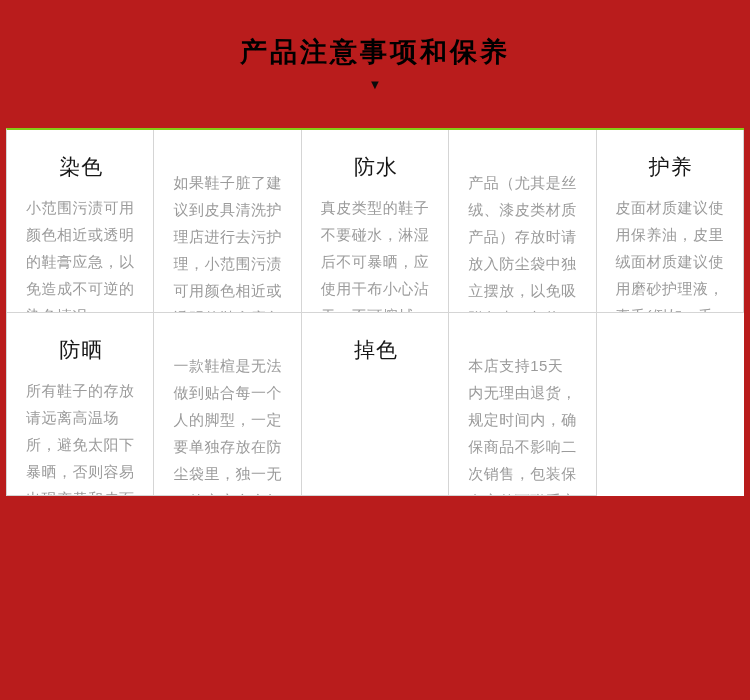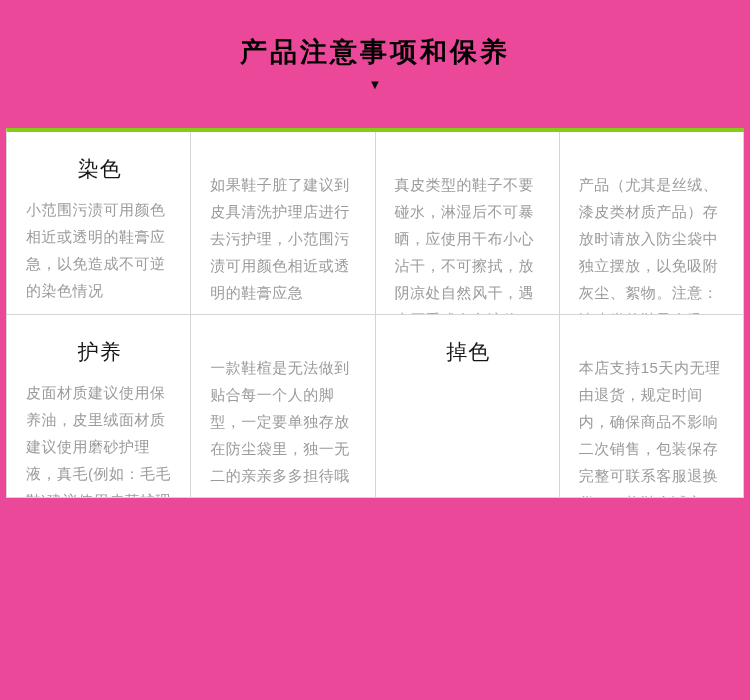--- a/index.html
+++ b/index.html
@@ -4,21 +4,21 @@
 <style>
   html, body {
     margin: 0;
     padding: 0;
     background: #ffffff;
     font-family: "Liberation Sans", "DejaVu Sans", sans-serif;
   }
   .page {
     width: 750px;
     height: 700px;
-    background: #ec4899;
+    background: #b91c1c;
     overflow: hidden;
     box-sizing: border-box;
   }
   .header {
     height: 128px;
     box-sizing: border-box;
     text-align: center;
     padding-top: 37px;
   }
   .page-title {
@@ -32,22 +32,22 @@
   .triangle-icon {
     margin-top: 11px;
     font-size: 13px;
     line-height: 1;
     color: #0a0a0a;
     user-select: none;
   }
   .grid {
     margin: 0 6px;
     display: grid;
-    grid-template-columns: repeat(4, 1fr);
-    border-top: 4px solid #84cc16;
+    grid-template-columns: repeat(5, 1fr);
+    border-top: 2px solid #84cc16;
     border-left: 1px solid #d5d5d5;
     background: #ffffff;
   }
   .cell {
     box-sizing: border-box;
     height: 183px;
     border-right: 1px solid #d5d5d5;
     border-bottom: 1px solid #d5d5d5;
     padding: 24px 17px 0 19px;
     overflow: hidden;
@@ -84,32 +84,37 @@
     <div class="cell">
       <div class="cell-heading">染色</div>
       <p class="cell-body">小范围污渍可用颜色相近或透明的鞋膏应急，以免造成不可逆的染色情况</p>
     </div>
 
     <div class="cell">
       <p class="cell-body">如果鞋子脏了建议到皮具清洗护理店进行去污护理，小范围污渍可用颜色相近或透明的鞋膏应急</p>
     </div>
 
     <div class="cell">
+      <div class="cell-heading">防水</div>
       <p class="cell-body">真皮类型的鞋子不要碰水，淋湿后不可暴晒，应使用干布小心沾干，不可擦拭，放阴凉处自然风干，遇水严重或有色液体、油汤类等建议拿到养护中心专业打理</p>
     </div>
 
     <div class="cell">
       <p class="cell-body">产品（尤其是丝绒、漆皮类材质产品）存放时请放入防尘袋中独立摆放，以免吸附灰尘、絮物。注意：漆皮类的鞋子会吸色，一定要单独存放在防尘袋里。</p>
     </div>
 
     <div class="cell">
       <div class="cell-heading">护养</div>
       <p class="cell-body">皮面材质建议使用保养油，皮里绒面材质建议使用磨砂护理液，真毛(例如：毛毛鞋)建议使用皮草护理液，日常保养建议交给专业人士打理增加商品的使用寿命</p>
     </div>
 
+    <div class="cell">
+      <div class="cell-heading">防晒</div>
+      <p class="cell-body">所有鞋子的存放请远离高温场所，避免太阳下暴晒，否则容易出现变黄和皮面老化现象</p>
+    </div>
 
     <div class="cell">
       <p class="cell-body">一款鞋楦是无法做到贴合每一个人的脚型，一定要单独存放在防尘袋里，独一无二的亲亲多多担待哦</p>
     </div>
 
     <div class="cell">
       <div class="cell-heading">掉色</div>
     </div>
 
     <div class="cell">

